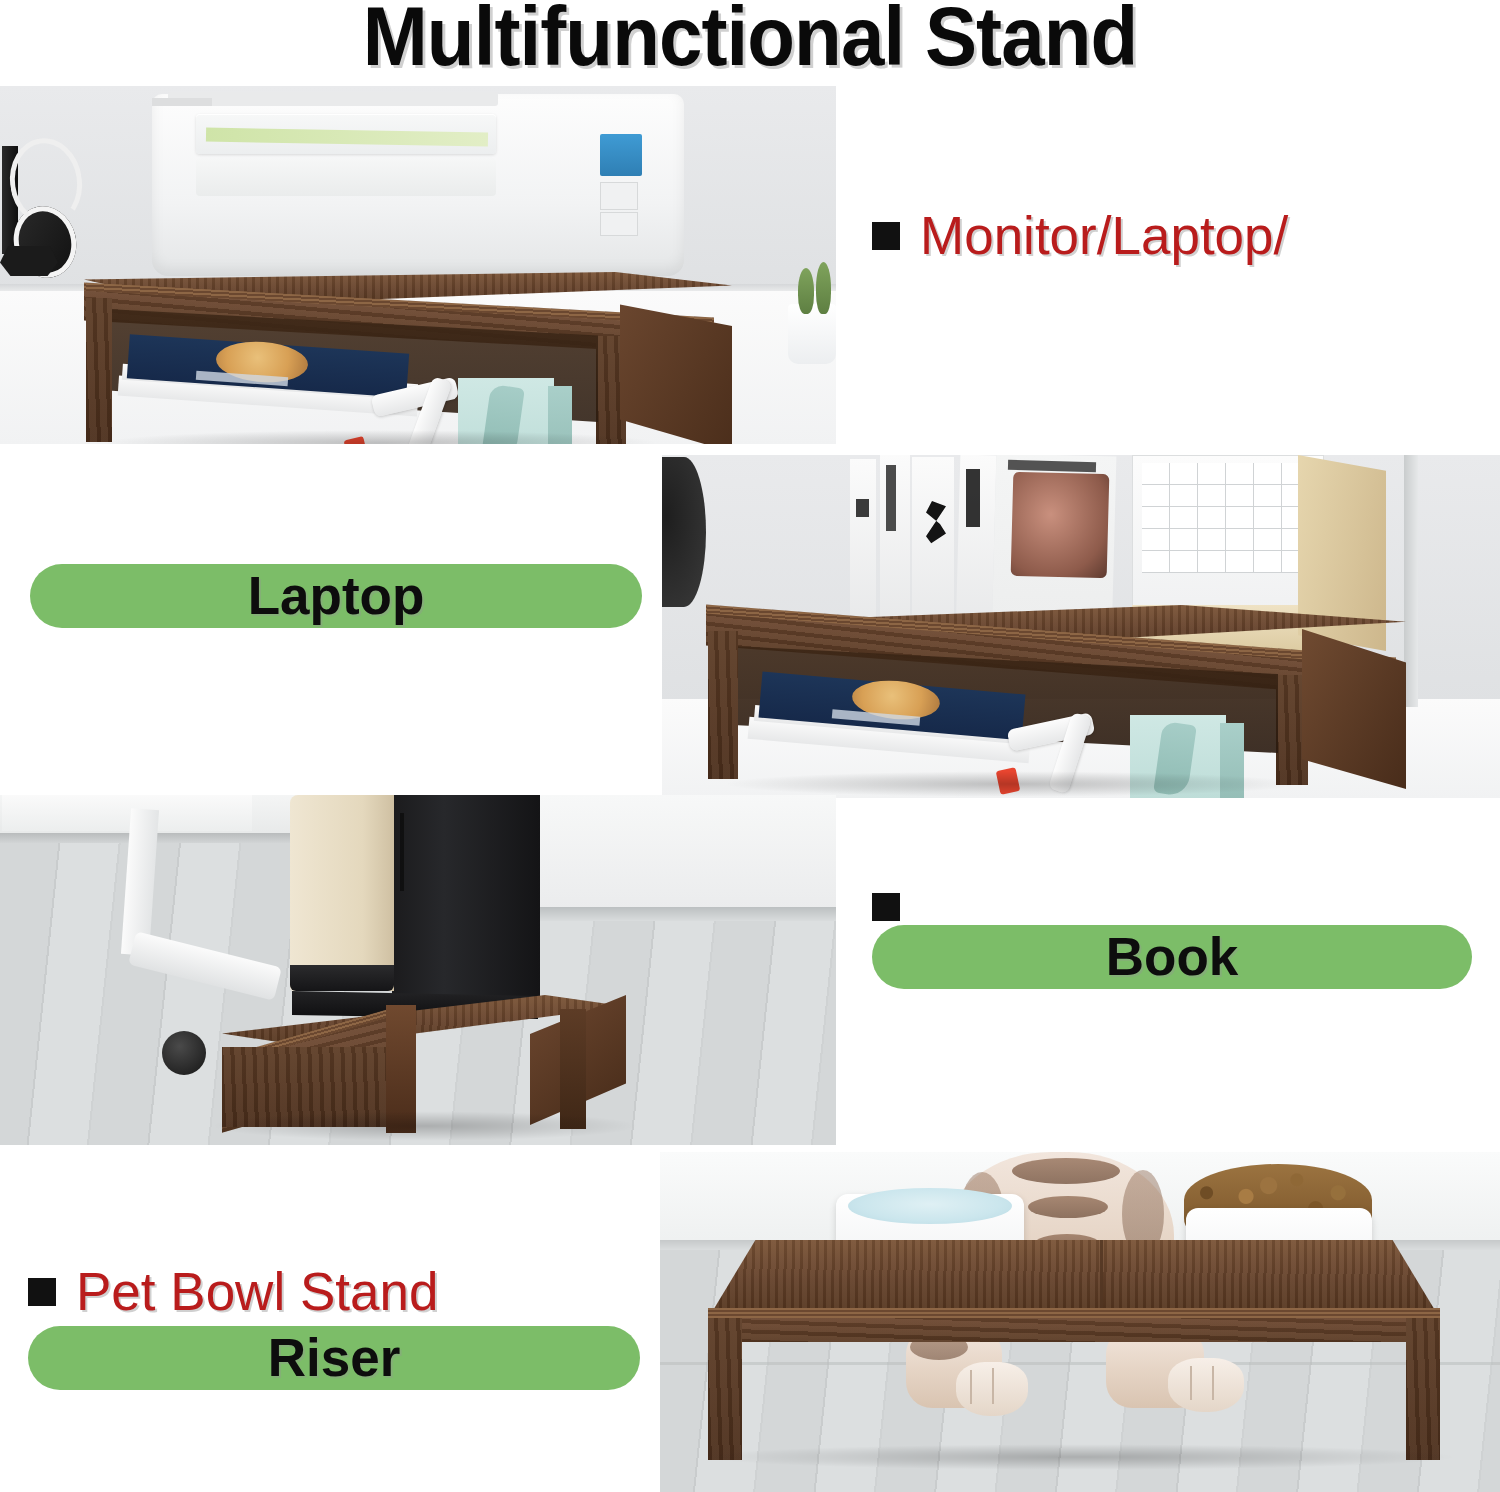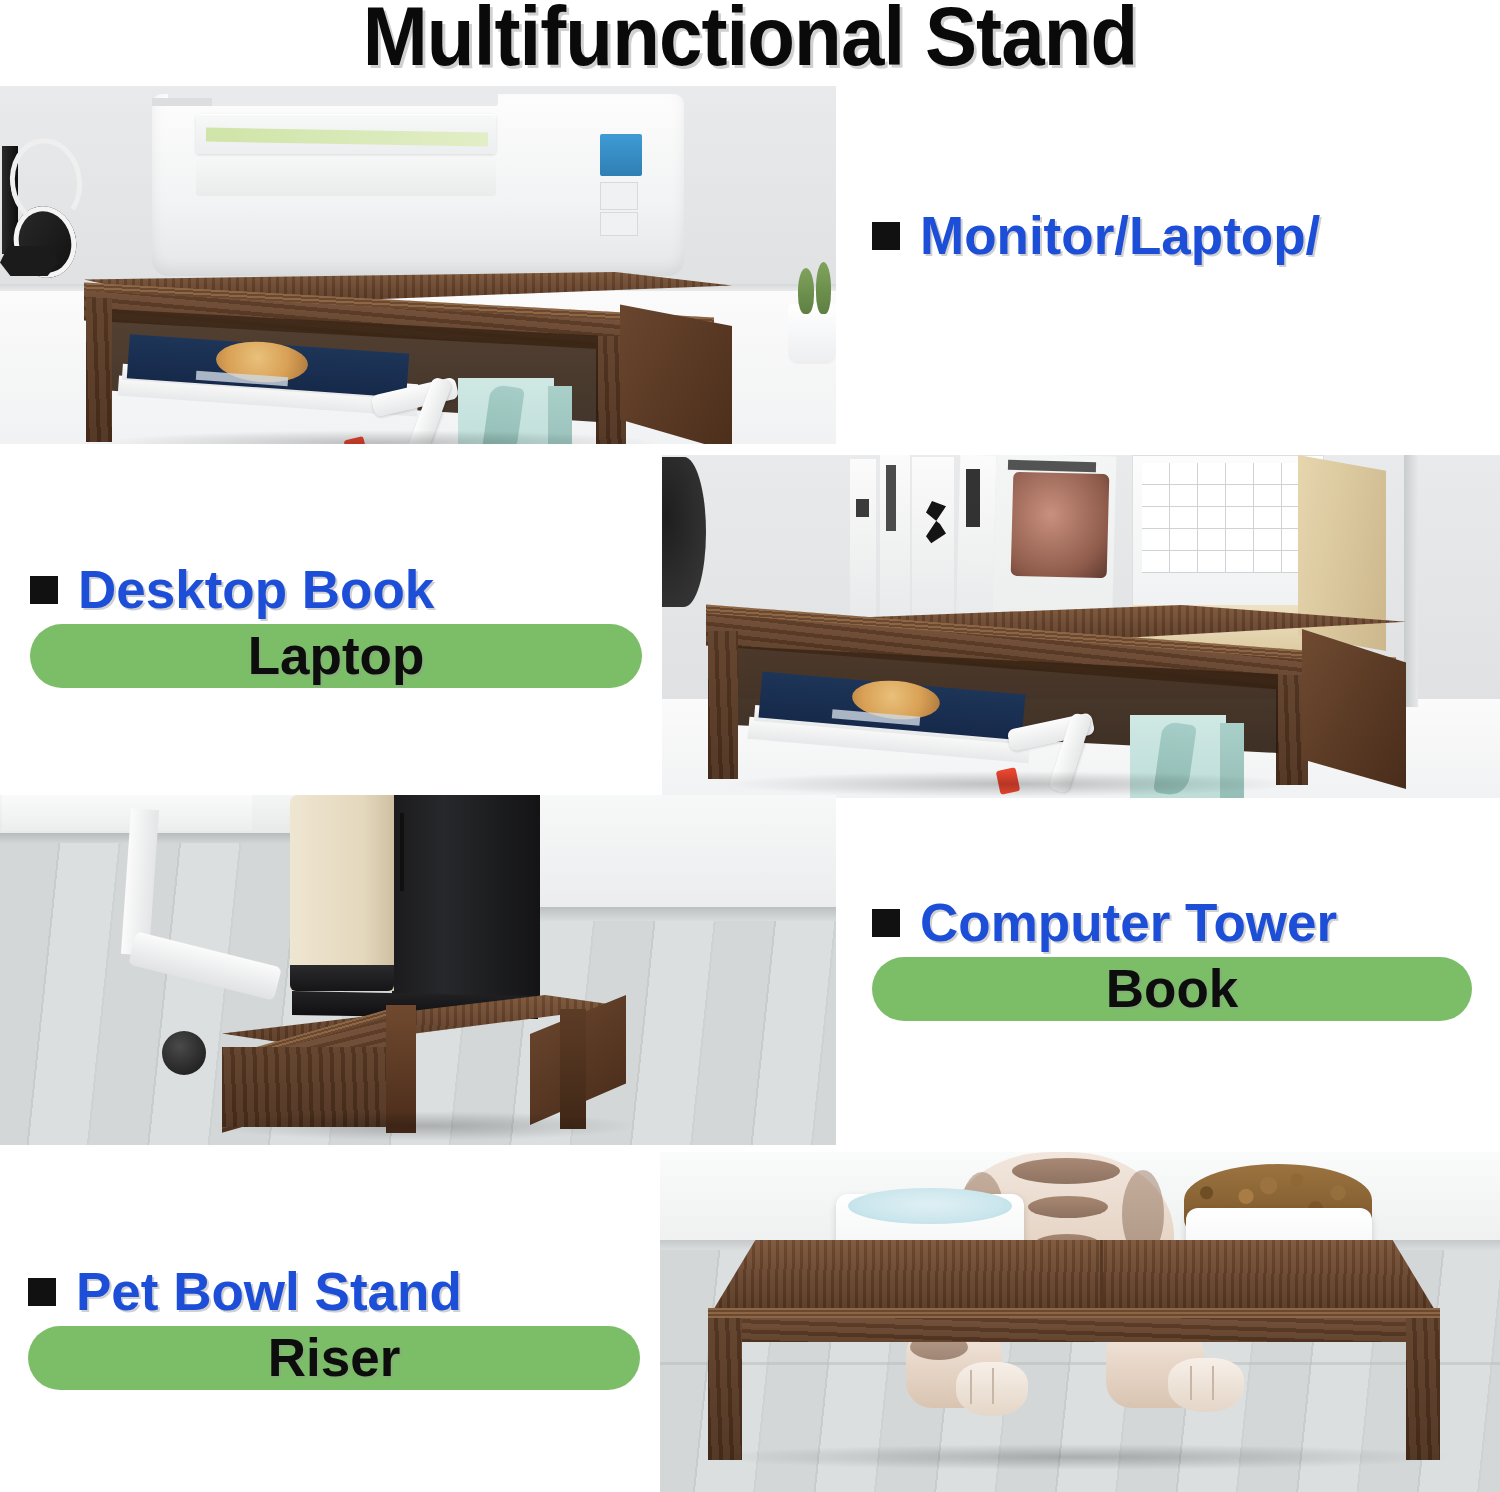--- a/index.html
+++ b/index.html
@@ -20,21 +20,21 @@
   .panel{position:absolute;overflow:hidden;background:#eceded;}
   #panel1{left:0;top:86px;width:836px;height:358px;}
   #panel2{left:662px;top:455px;width:838px;height:343px;}
   #panel3{left:0;top:795px;width:836px;height:350px;}
   #panel4{left:660px;top:1152px;width:840px;height:340px;}
 
   
   .label{position:absolute;}
   .lab-line1{display:flex;align-items:center;white-space:nowrap;}
   .bullet{width:28px;height:28px;background:#111;flex:0 0 auto;margin-right:20px;}
-  .lab-txt1{font-weight:700;font-size:53px;line-height:60px;color:#1d4ed8;
+  .lab-txt1{font-weight:400;font-size:53px;line-height:60px;color:#b91c1c;
             text-shadow:2px 2px 0 rgba(150,150,150,.45);}
   .pill{margin-top:4px;background:#7cbd68;border-radius:40px;height:64px;
         display:flex;align-items:center;justify-content:center;}
   .lab-txt2{font-weight:700;font-size:53px;line-height:56px;color:#0d0d0d;
             text-shadow:2px 2px 0 rgba(150,150,150,.35);white-space:nowrap;}
 
   #label1{left:872px;top:206px;width:600px;}
   #label1 .pill{width:600px;}
   #label2{left:30px;top:560px;width:612px;}
   #label2 .pill{width:612px;}
@@ -292,33 +292,28 @@
 </div>
 
 <div class="label" id="label1">
   <div class="lab-line1">
     <span class="bullet"></span>
     <span class="lab-txt1">Monitor/Laptop/</span>
   </div>
 </div>
 
 <div class="label" id="label2">
-  <div class="lab-line1">
-    <span class="bullet"></span>
-    <span class="lab-txt1">Desktop Book</span>
-  </div>
   <div class="pill">
     <span class="lab-txt2">Laptop</span>
   </div>
 </div>
 
 <div class="label" id="label3">
   <div class="lab-line1">
     <span class="bullet"></span>
-    <span class="lab-txt1">Computer Tower</span>
   </div>
   <div class="pill">
     <span class="lab-txt2">Book</span>
   </div>
 </div>
 
 <div class="label" id="label4">
   <div class="lab-line1">
     <span class="bullet"></span>
     <span class="lab-txt1">Pet Bowl Stand</span>

